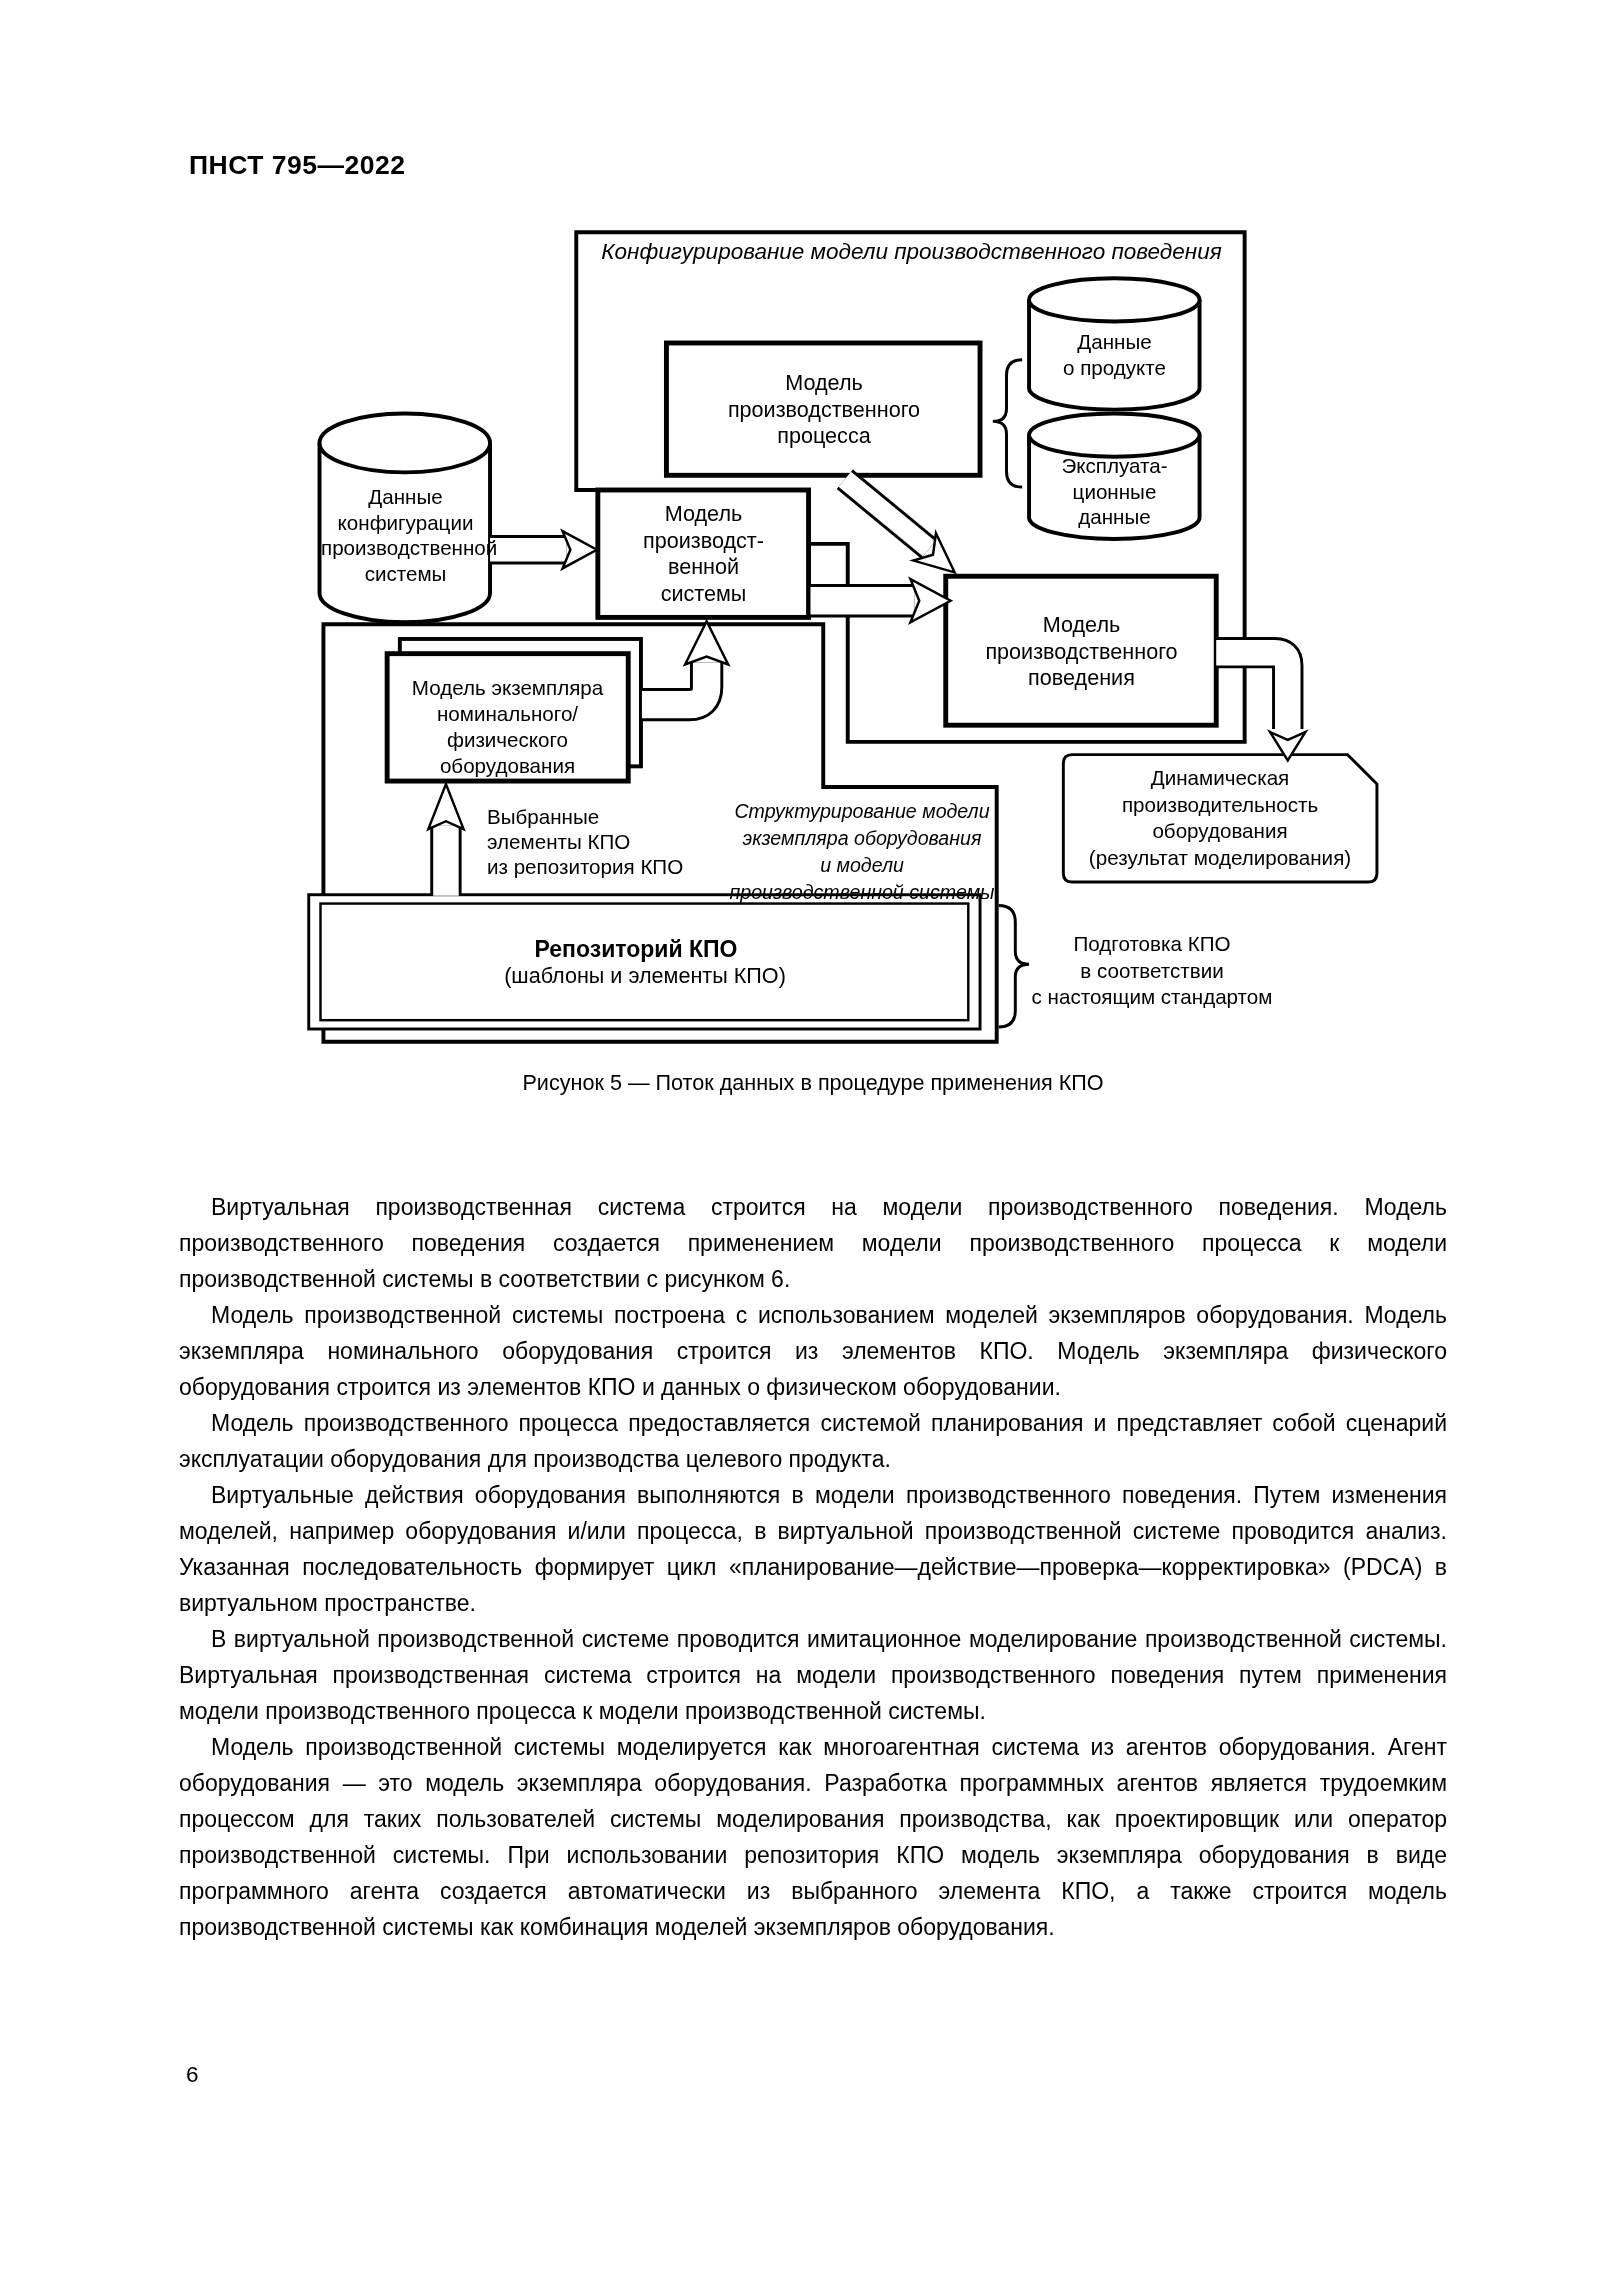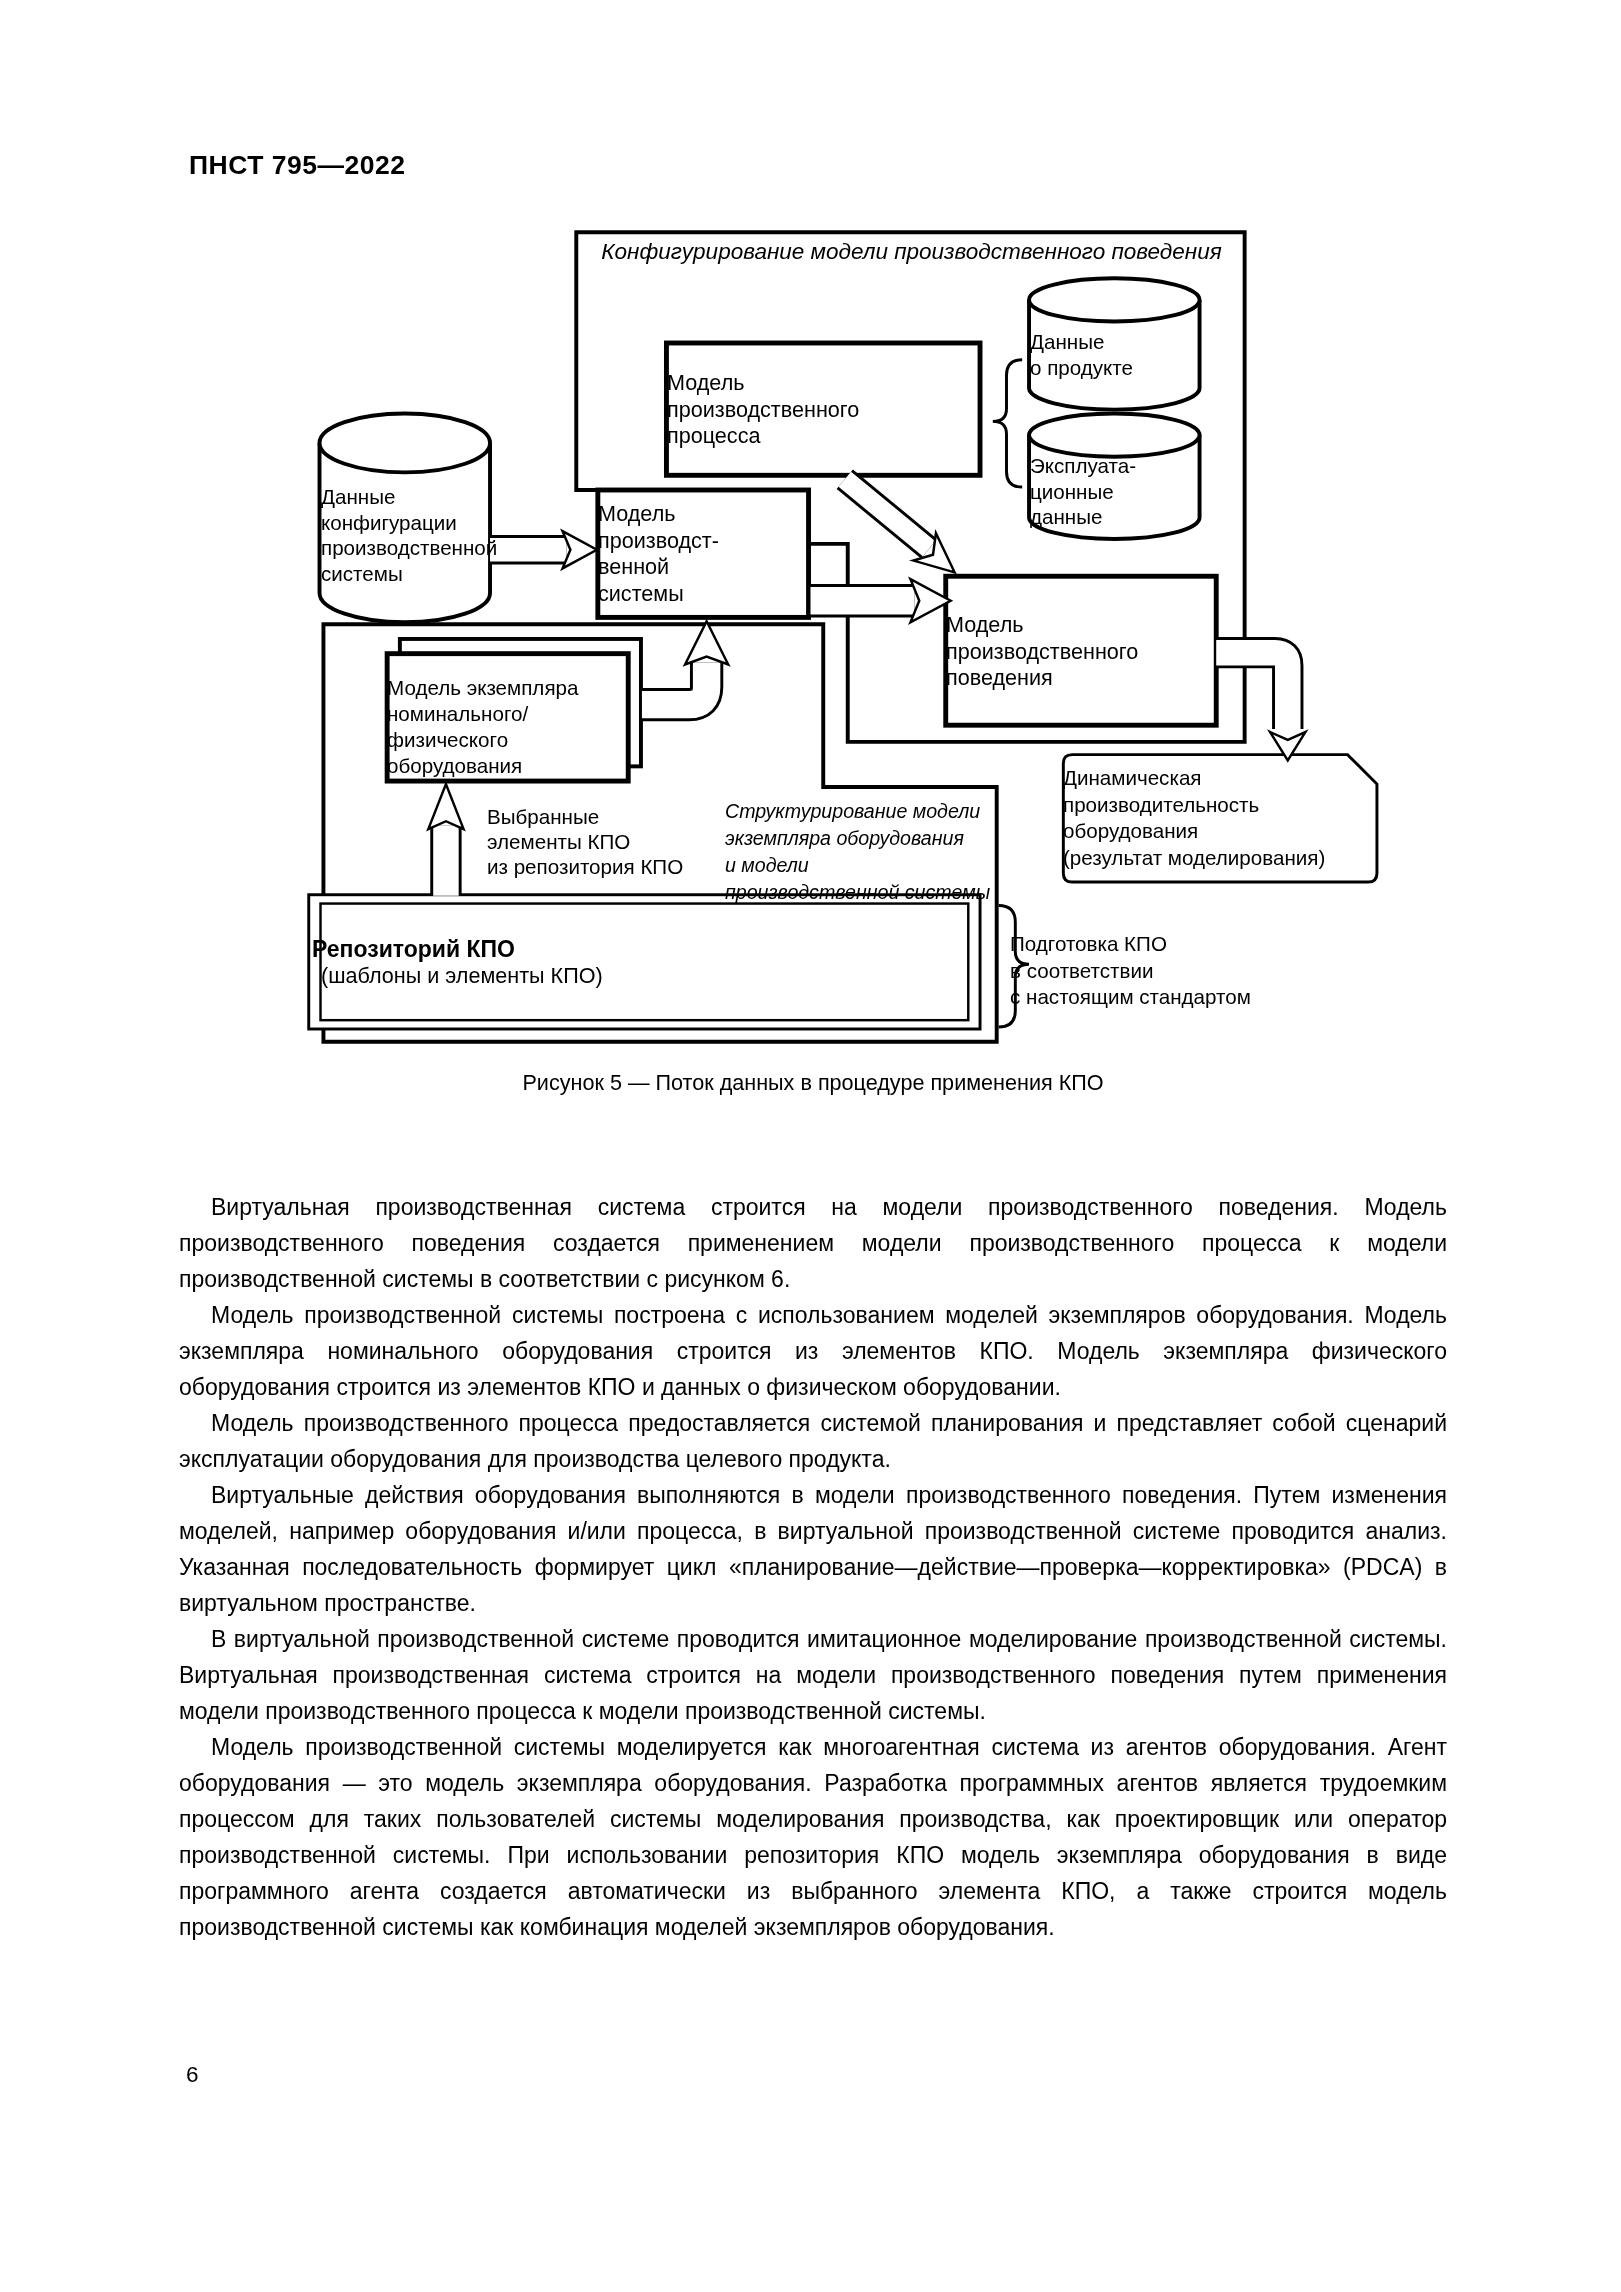--- a/index.html
+++ b/index.html
@@ -12,20 +12,21 @@
     overflow:hidden;
   }
   .abs{position:absolute;}
   .doc-header{
     left:189px;top:140px;
     font-size:26.5px;font-weight:bold;letter-spacing:0.5px;margin-top:10px;
   }
   .fig-label{
     position:absolute;
     white-space:pre-line;
+    text-align:center;
     font-size:20.6px;
     line-height:25.5px;
     color:#000;
   }
   .fig-title-italic{
     font-style:italic;
     font-size:22.5px;
     text-align:center;
   }
   .left-align{text-align:left;}

